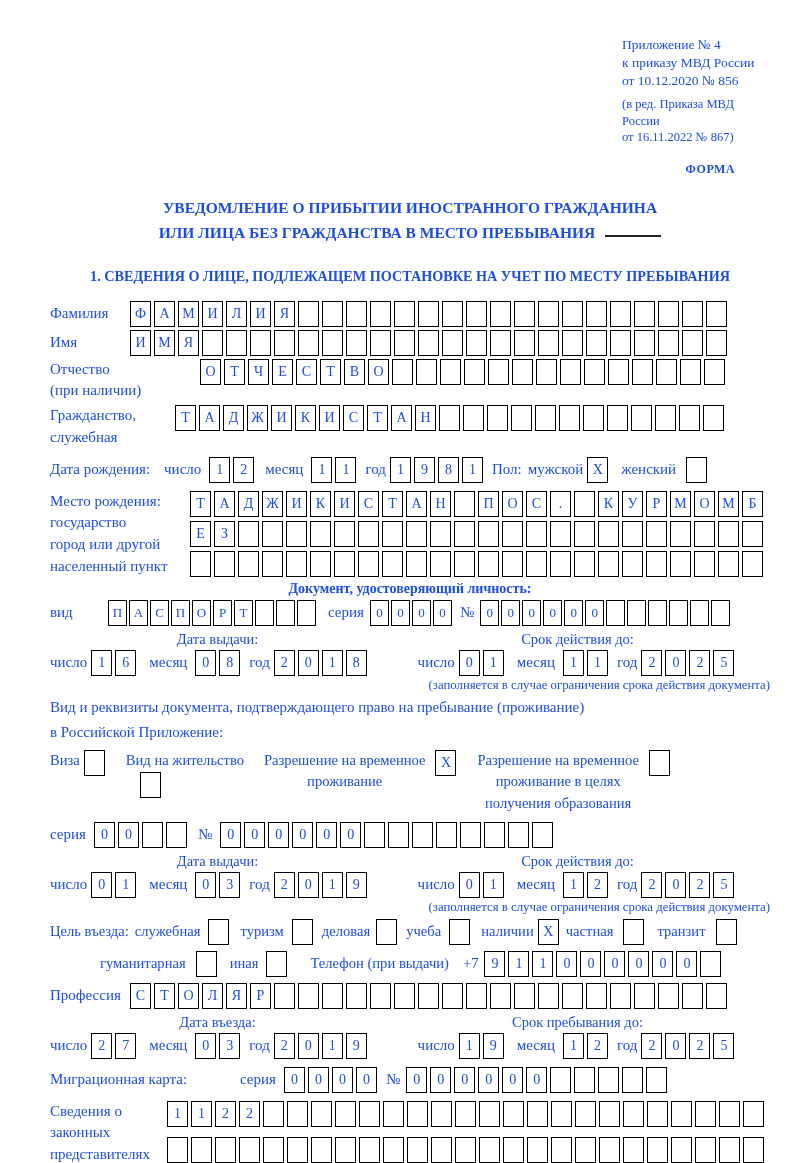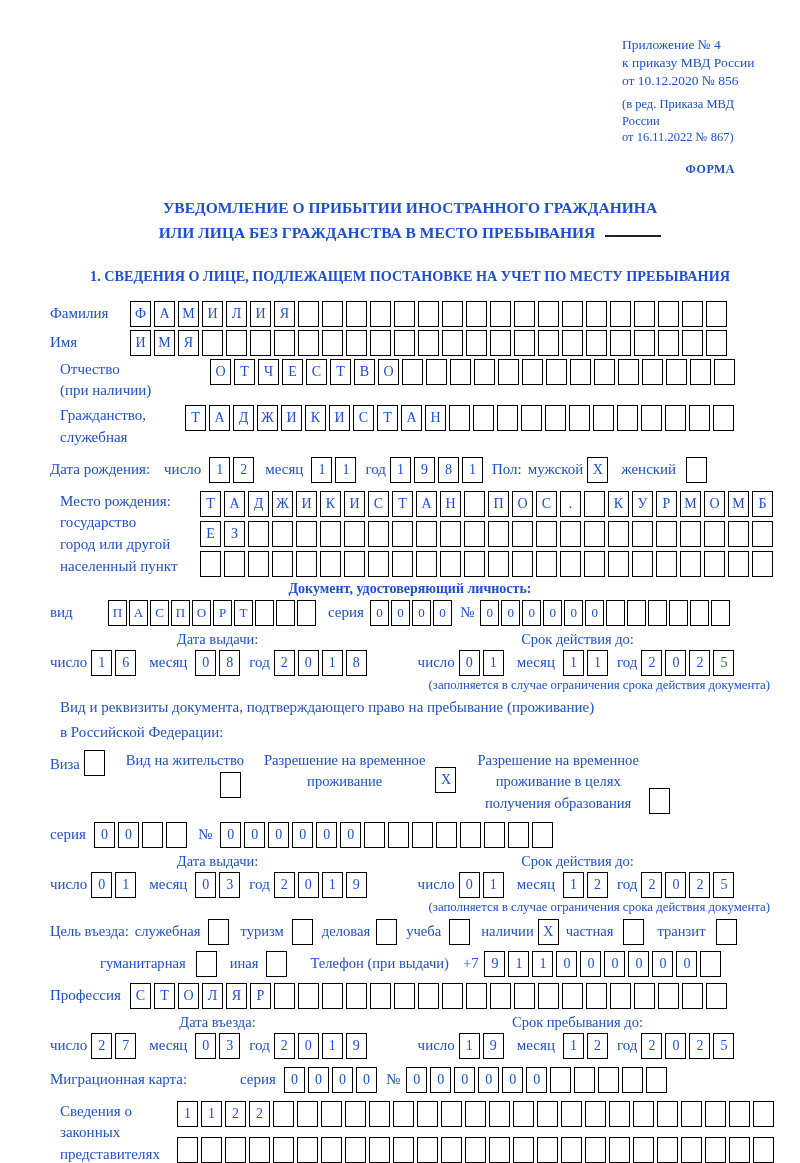--- a/index.html
+++ b/index.html
@@ -17,21 +17,21 @@
   .annex{margin-left:572px;font-size:13.5px;line-height:1.35;}
   .edition{font-size:12.5px;line-height:1.35;margin-top:5px;}
   .forma{margin-top:16px;text-align:right;padding-right:35px;font-weight:bold;font-size:12px;letter-spacing:.5px;}
   .title{margin-top:20px;text-align:center;font-weight:bold;font-size:15.5px;line-height:1.45;}
   .uline{display:inline-block;width:56px;border-bottom:2.5px solid #222;margin-left:10px;height:1em;}
   .sec{margin-top:24px;margin-bottom:16px;text-align:center;font-weight:bold;font-size:14.2px;}
   
   .row{display:flex;align-items:center;margin-bottom:3px;}
   .row.top{align-items:flex-start;}
   .lab{flex:none;font-size:15px;line-height:1.3;}
-  .lab2{flex:none;font-size:15px;line-height:1.45;margin-left:10px;}
+  .lab2{flex:none;font-size:15px;line-height:1.45;}
   .w80{width:80px;}
   .w125{width:125px;}
   .w150{width:150px;}
   .w140{width:140px;}
   .w105{width:105px;}
   .boxes{display:inline-flex;flex:none;}
   .cell{
     flex:none;box-sizing:border-box;
     width:21px;height:26px;margin-right:3px;
     border:1.5px solid #000;background:#fff;
@@ -46,21 +46,21 @@
   
   .dates{display:flex;margin-top:5px;margin-bottom:2px;}
   .dcol{display:flex;flex-direction:column;}
   .dcol.l{width:335px;}
   .dcol.r{width:385px;}
   .dhead{text-align:center;font-size:14.5px;margin-bottom:2px;}
   .dline{display:flex;align-items:center;}
   .note{font-size:12.8px;text-align:right;margin-top:1px;margin-bottom:4px;}
   
   .permits{display:flex;align-items:flex-start;margin-top:6px;margin-bottom:8px;}
-  .pitem{display:flex;align-items:flex-end;}
+  .pitem{display:flex;align-items:flex-start;}
   .ptxt{text-align:center;font-size:14.6px;line-height:1.5;}
   
   .pb{display:flex;align-items:center;margin-bottom:6px;}
   .pb .lab{font-size:14.6px;}
   
   .repr-rows .boxes{margin-bottom:10px;display:flex;}
 </style>
 </head>
 <body>
 
@@ -413,21 +413,21 @@
             <span class="cell">0</span>
             <span class="cell">2</span>
             <span class="cell">5</span>
           </span>
       </div>
     </div>
   </div>
   <div class="note">(заполняется в случае ограничения срока действия документа)</div>
 
   <div class="lab2">Вид и реквизиты документа, подтверждающего право на пребывание (проживание)</div>
-  <div class="lab2" style="margin-top:4px;">в Российской Федерации:</div>
+  <div class="lab2" style="margin-top:4px;">в Российской Приложение:</div>
 
   <div class="permits">
     <div class="pitem">
       <span class="ptxt">Виза</span>
       <span class="boxes ml4">
           <span class="cell"></span>
         </span>
     </div>
     <div class="pitem" style="margin-left:18px;flex-direction:column;">
       <span class="ptxt">Вид на жительство</span>

